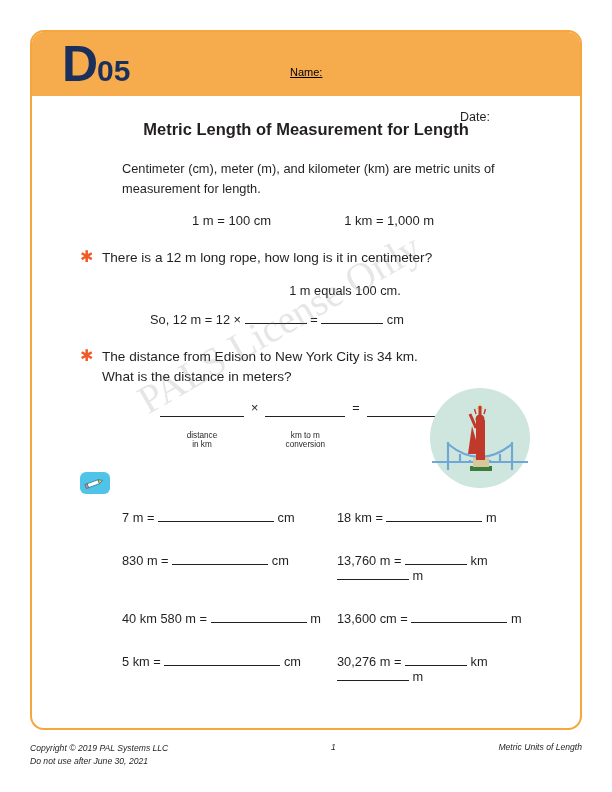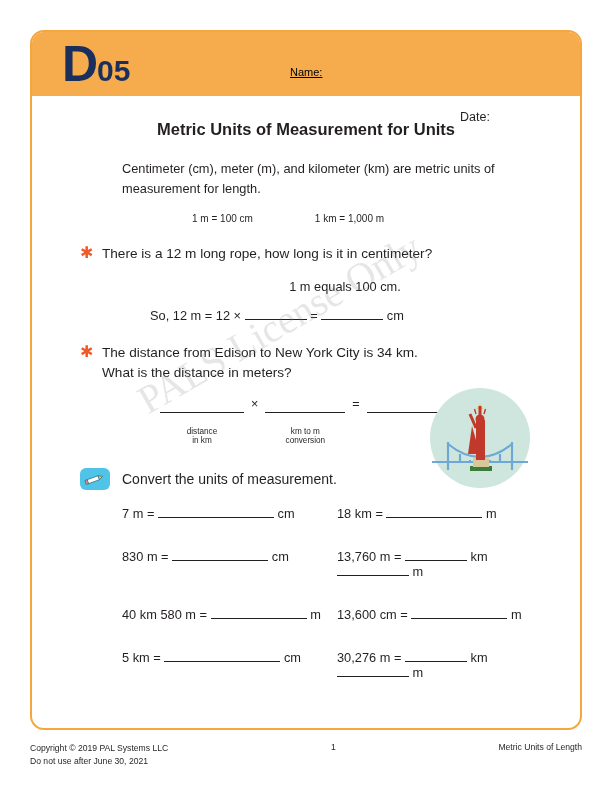--- a/index.html
+++ b/index.html
@@ -72,22 +72,23 @@
   .intro {
     margin: 20px 0 0 0;
     padding: 0 62px 0 90px;
     font-size: 12.8px;
     line-height: 1.55;
   }
 
   .equations {
     margin-top: 14px;
     display: flex;
-    font-size: 10px;
+    font-size: 13px;
     padding-left: 160px;
+    gap: 11px;
   }
   .equations .eq2 { margin-left: 62px; }
 
   .q {
     margin-top: 20px;
     padding-left: 48px;
     padding-right: 40px;
     position: relative;
   }
   .star {
@@ -193,40 +194,41 @@
 
   .footer {
     position: absolute;
     left: 30px;
     top: 742px;
     width: 552px;
     font-size: 8.6px;
     color: #231f20;
     display: flex;
     justify-content: space-between;
+    font-style: italic;
   }
   .footer .left { line-height: 1.5; }
   .footer .center { padding-top: 0px; }
   .footer .right { padding-top: 0px; }
 </style>
 </head>
 <body>
 
 <div class="page">
 
   <div class="header">
     <div class="code">
       <span class="big">D</span>
         <span class="small">05</span>
     </div>
     <div class="name-label">Name:</div>
     <div class="date-label">Date:</div>
   </div>
 
-  <div class="title">Metric Units of Measurement for Units</div>
+  <div class="title">Metric Length of Measurement for Length</div>
 
   <div class="intro">Centimeter (cm), meter (m), and kilometer (km) are metric units of measurement for length.</div>
 
   <div class="equations">
     <div class="eq1">1 m = 100 cm</div>
     <div class="eq2">1 km = 1,000 m</div>
   </div>
 
   <div class="q">
     <div class="star">✱</div>
@@ -273,21 +275,20 @@
   <div class="convert-row">
     <div class="pencil-badge">
       <svg width="22" height="12" viewBox="0 0 22 12">
         <g transform="rotate(-20 11 6)">
           <rect x="3" y="4" width="12" height="4.2" fill="#ffffff" stroke="#2b6f86" stroke-width="0.7"></rect>
           <polygon points="15,4 19,6.1 15,8.2" fill="#ffd24d" stroke="#2b6f86" stroke-width="0.7"></polygon>
           <rect x="1" y="4" width="2.4" height="4.2" fill="#f28b82" stroke="#2b6f86" stroke-width="0.7"></rect>
         </g>
       </svg>
     </div>
-    <div class="convert-label">Convert the units of measurement.</div>
   </div>
 
   <div class="grid">
 
     <div>
       <span>7 m =</span>
       <span class="blank b110"></span>
       <span>cm</span>
     </div>
     <div>

